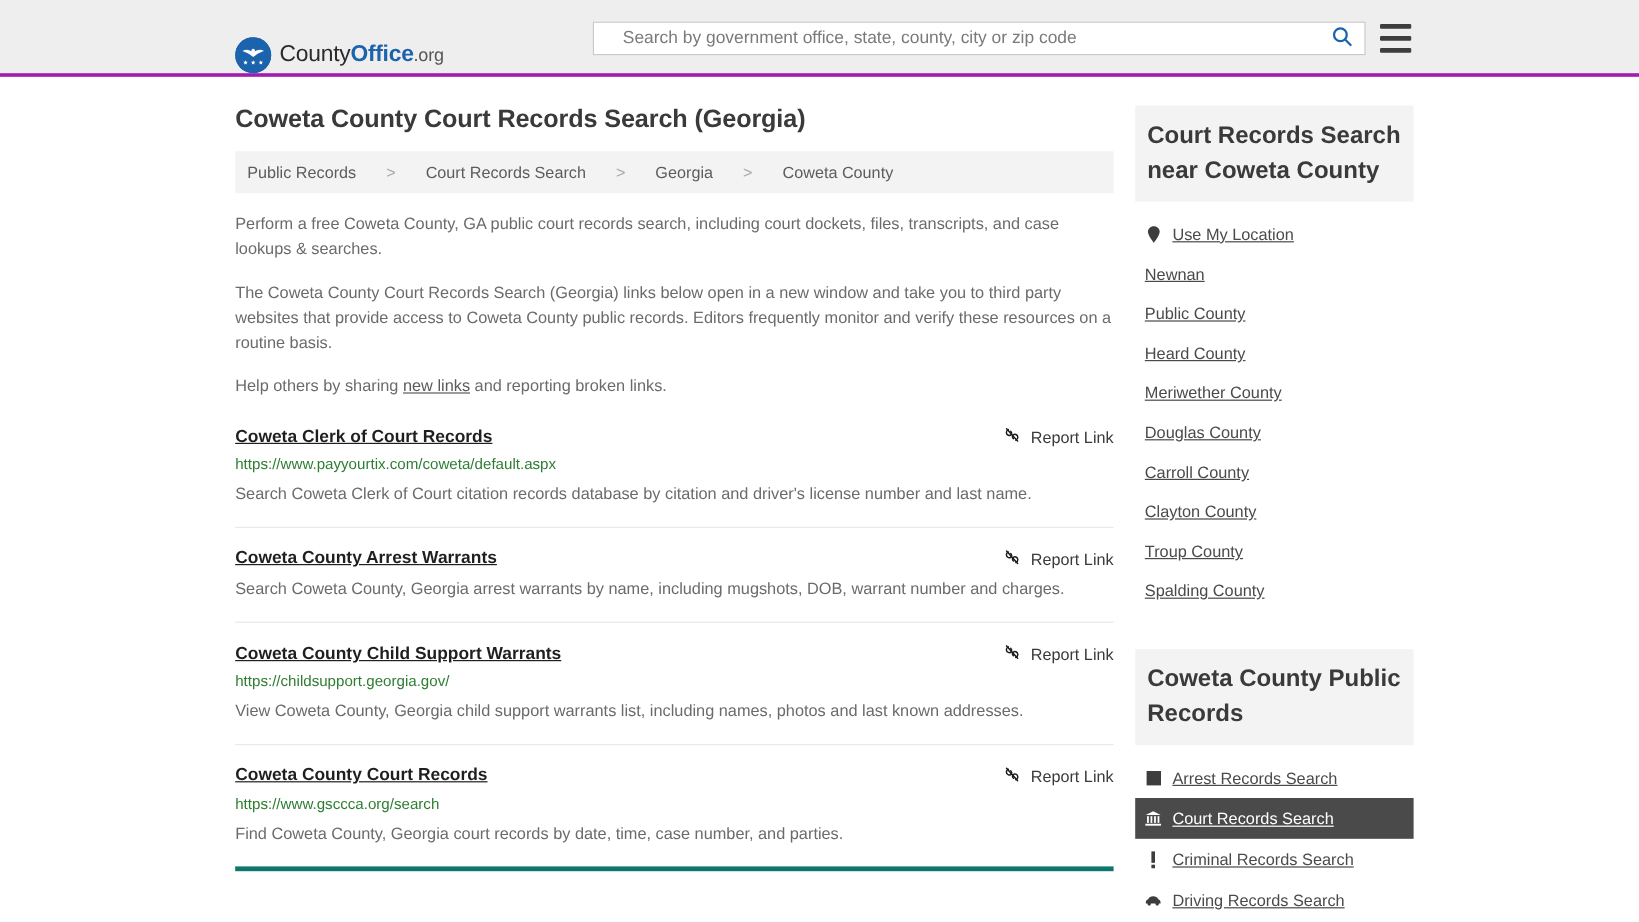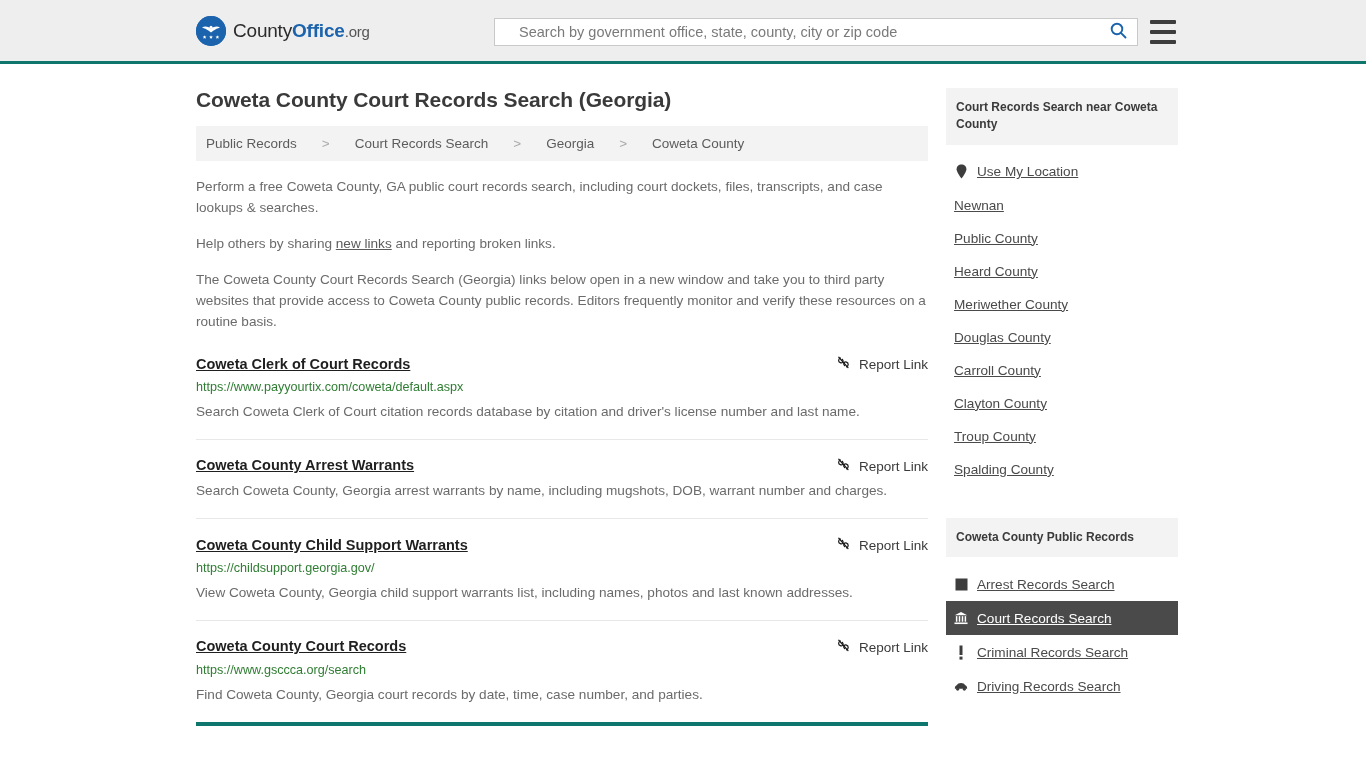--- a/index.html
+++ b/index.html
@@ -9,23 +9,23 @@
     overflow: hidden;
     background: #ffffff;
     font-family: "Liberation Sans", sans-serif;
     -webkit-font-smoothing: antialiased;
   }
 
   
   .site-header {
     height: 64px;
     background: #eeeeee;
-    border-bottom: 3px solid #0f766e;
-    display: flex;
-    align-items: center;
+    border-bottom: 3px solid #a21caf;
+    display: flex;
+    align-items: flex-end;
     position: relative;
   }
   .logo-wrap {
     display: flex;
     align-items: center;
     margin-left: 196px;
     gap: 7px;
     cursor: pointer;
   }
   .logo-mark {
@@ -184,21 +184,21 @@
     line-height: 1.72;
     margin-top: 4px;
   }
 
   
   .side-panel { margin-top: 24px; }
   .side-panel.second { margin-top: 32px; }
   .side-head {
     background: #f3f3f3;
     padding: 11px 10px;
-    font-size: 12px;
+    font-size: 20px;
     font-weight: bold;
     color: #3a3a3a;
     line-height: 1.45;
   }
   .side-list { padding-top: 10px; }
   .side-item {
     display: flex;
     align-items: center;
     gap: 9px;
     padding: 9px 8px;
@@ -271,22 +271,22 @@
       <span class="sep">&gt;</span>
       <a>Court Records Search</a>
       <span class="sep">&gt;</span>
       <a>Georgia</a>
       <span class="sep">&gt;</span>
       <a>Coweta County</a>
     </div>
 
     <div class="intro">
       <p>Perform a free Coweta County, GA public court records search, including court dockets, files, transcripts, and case lookups &amp; searches.</p>
+      <p>The Coweta County Court Records Search (Georgia) links below open in a new window and take you to third party websites that provide access to Coweta County public records. Editors frequently monitor and verify these resources on a routine basis.</p>
       <p><span>Help others by sharing </span><a>new links</a><span> and reporting broken links.</span></p>
-      <p>The Coweta County Court Records Search (Georgia) links below open in a new window and take you to third party websites that provide access to Coweta County public records. Editors frequently monitor and verify these resources on a routine basis.</p>
     </div>
 
     <div class="results">
 
       <div class="result">
         <div class="result-head">
           <a class="result-title">Coweta Clerk of Court Records</a>
           <span class="report-link">
             <span>
               <svg width="15" height="15" viewBox="0 0 16 16">

